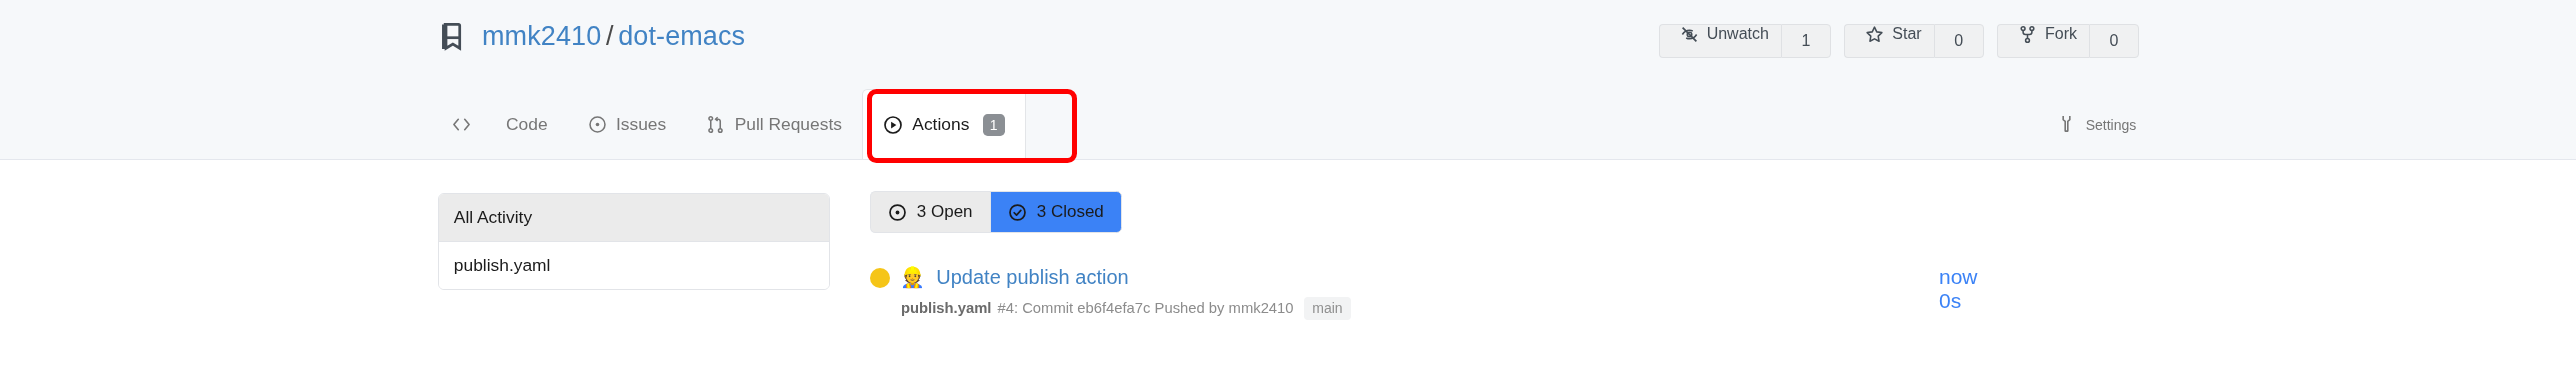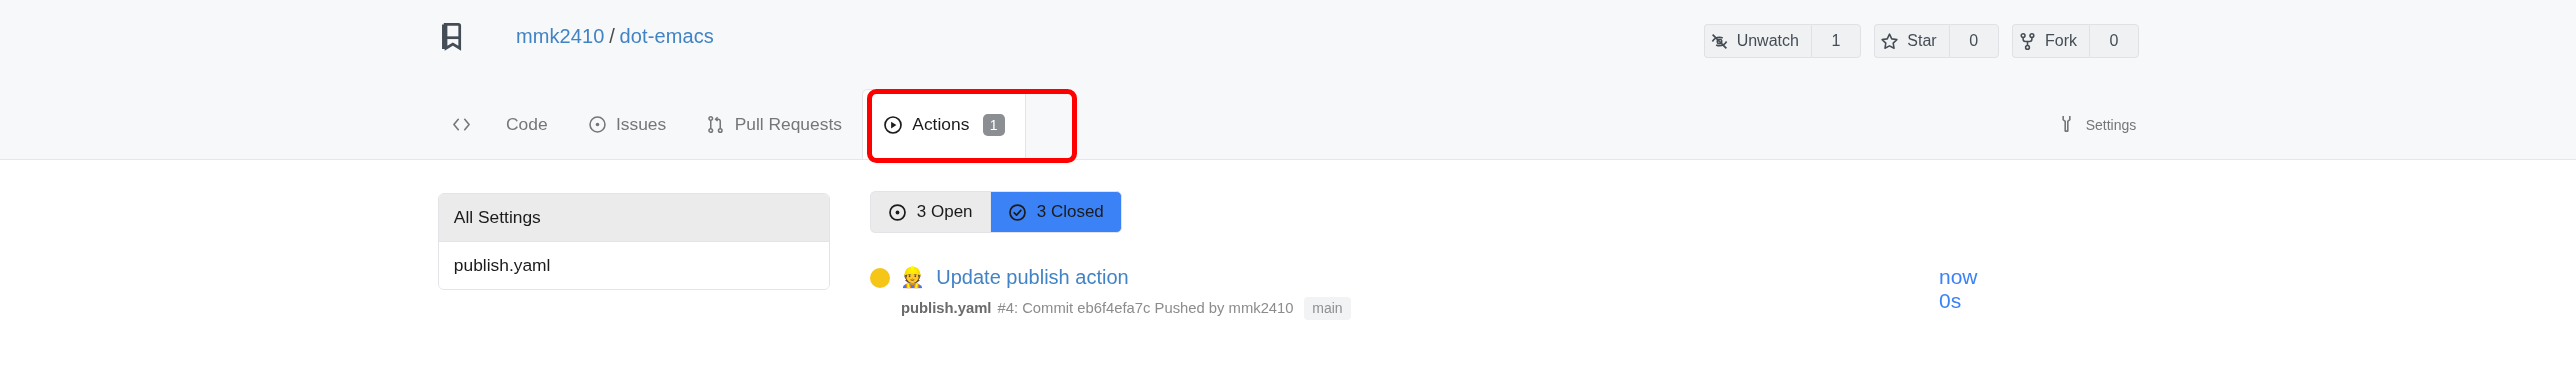--- a/index.html
+++ b/index.html
@@ -21,38 +21,37 @@
   
   .repo-row{
     position:absolute;left:438px;top:14.8px;width:1701px;height:43px;
     display:flex;align-items:center;
   }
   .repo-icon{
     width:28px;height:31px;display:flex;align-items:center;justify-content:center;
     margin-right:16px;color:#444d56;flex:0 0 auto;
   }
   .repo-title{
-    font-size:20px;line-height:31px;color:#4183c4;white-space:nowrap;
+    font-size:27px;line-height:31px;color:#4183c4;white-space:nowrap;
     letter-spacing:0.1px;
-    margin-left:34px;
   }
   .repo-title .slash{color:#4a4a4a;padding:0 4.7px;font-weight:400;}
   .repo-title a{color:#4183c4;text-decoration:none;}
 
   
   .repo-actions{
     position:absolute;right:437px;top:24px;height:34px;
     display:flex;align-items:center;gap:13.4px;
   }
   .btn-group{display:flex;height:34px;align-items:stretch;}
   .btn-main{
-    display:flex;align-items:center;gap:8px;
+    display:flex;gap:8px;
     background:#f0f1f2;border:0.7px solid #dfe1e4;border-right:none;
     border-radius:4px 0 0 4px;
-    padding:0 12px 0 5px;
+    padding:0 12px 0 20px;
     font-size:16px;color:#444d56;white-space:nowrap;
   }
   .btn-count{
     display:flex;align-items:center;justify-content:center;
     min-width:32px;padding:0 8px;
     background:#f0f1f2;border:0.7px solid #dfe1e4;
     border-radius:0 4px 4px 0;
     font-size:16px;color:#444d56;
   }
   .btn-main svg{display:block;}
@@ -281,21 +280,21 @@
       </span>
       <span>Settings</span>
     </div>
   </div>
 
   <div class="annot-box"></div>
 
   <div class="body-area">
 
     <div class="sidebar">
-      <div class="sidebar-head">All Settings</div>
+      <div class="sidebar-head">All Activity</div>
       <div class="sidebar-item">publish.yaml</div>
     </div>
 
     <div class="main-col">
 
       <div class="filter-group">
         <div class="filter-btn">
           <span>
             <svg width="19" height="19" viewBox="0 0 16 16" fill="none" stroke="#1b1b1b" stroke-width="1.45">
               <circle cx="8" cy="8" r="6.3"></circle>

